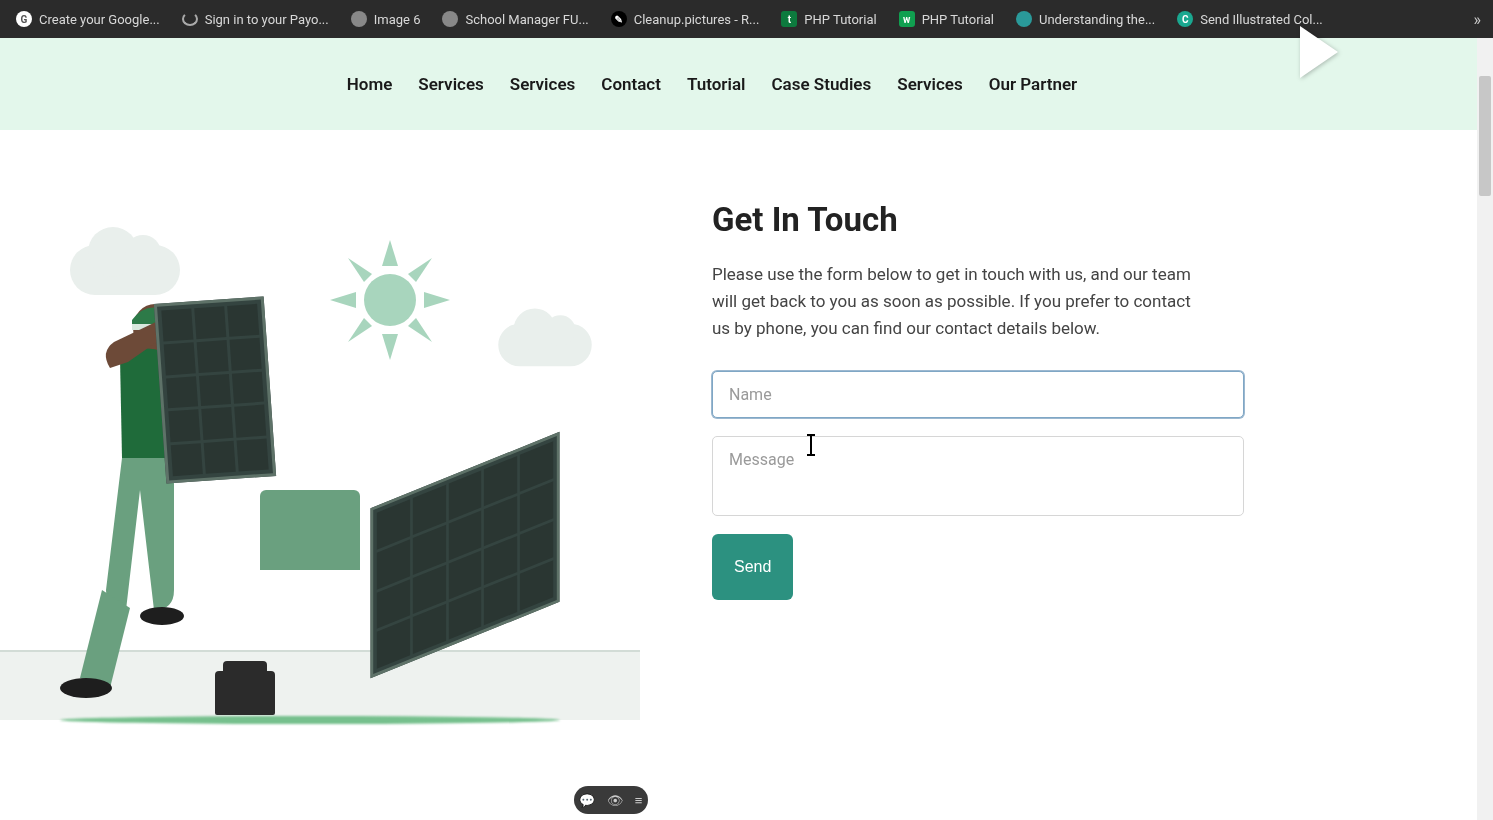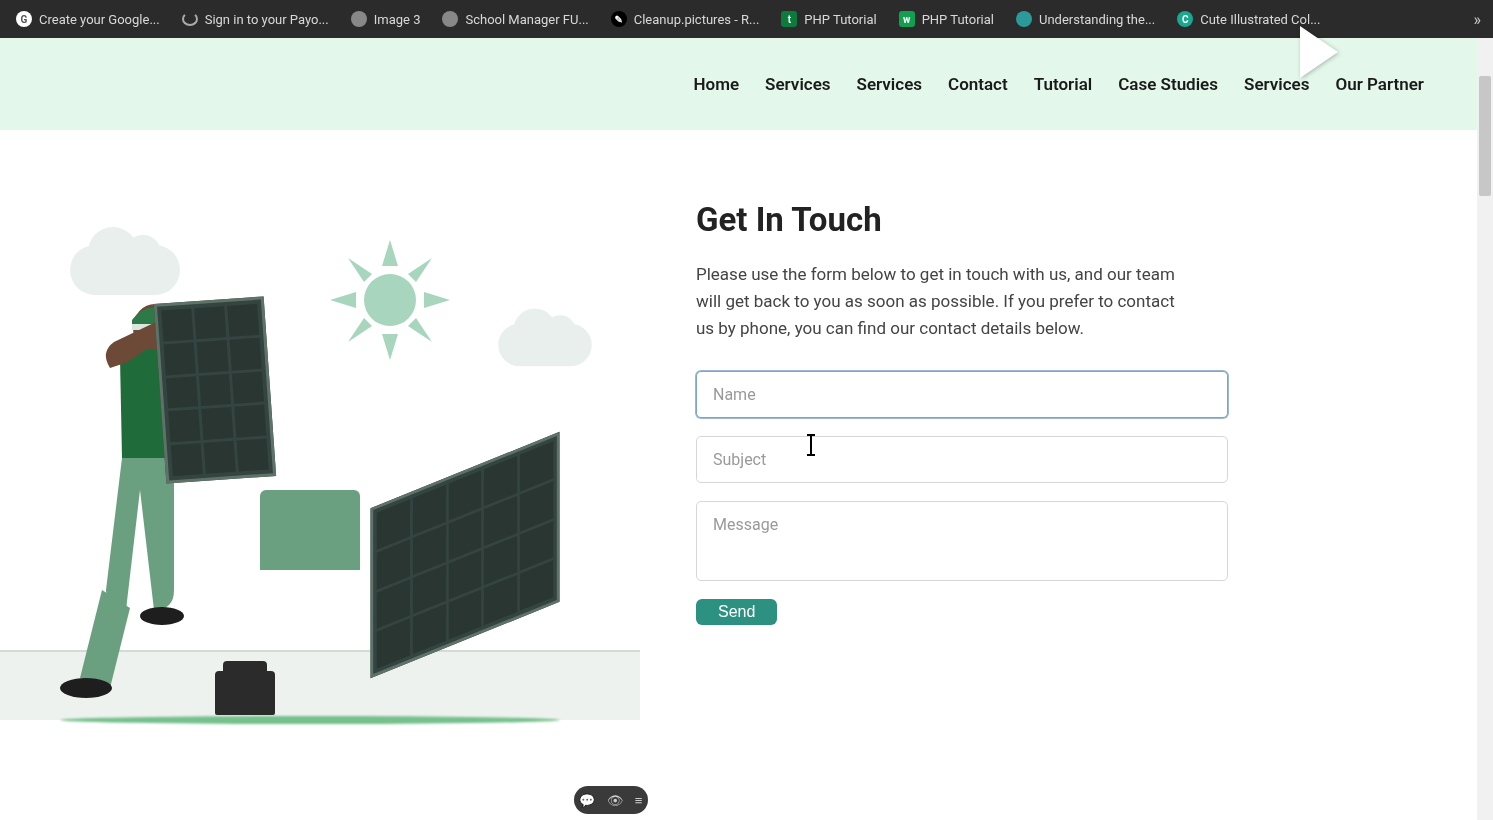--- a/index.html
+++ b/index.html
@@ -16,34 +16,34 @@
     .fi-php{background:#0d7a3e;color:#fff;border-radius:3px;}
     .fi-w{background:#10a050;color:#fff;border-radius:3px;}
     .fi-teal{background:#2a9a9a;color:#fff;}
     .fi-c{background:#1aa890;color:#fff;}
     .tab-overflow{color:#ccc;margin-left:auto;margin-right:6px;font-size:16px;cursor:pointer;}
 
     .viewport{position:relative;height:782px;background:#fff;}
     .scrollbar{position:absolute;right:0;top:0;width:16px;height:100%;background:#f1f1f1;}
     .thumb{position:absolute;right:2px;top:38px;width:12px;height:120px;background:#c7c7c7;border-radius:2px;cursor:pointer;}
 
-    .header{height:92px;background:#e3f7eb;display:flex;align-items:center;justify-content:flex-end;padding-right:69px;}
+    .header{height:92px;background:#e3f7eb;display:flex;align-items:center;justify-content:center;padding-right:69px;}
     .nav{display:flex;gap:26px;}
     .nav a{color:#1a1a1a;font-weight:600;font-size:17px;text-decoration:none;cursor:pointer;}
 
     .main{display:flex;padding:70px 40px 30px 0;gap:20px;}
     .illus{flex:0 0 640px;height:530px;position:relative;}
-    .content{flex:1;max-width:540px;margin-left:36px;}
+    .content{flex:1;max-width:540px;margin-left:52px;}
     .title{font-size:33px;font-weight:700;color:#222;margin-bottom:22px;}
     .desc{font-size:17px;color:#444;line-height:1.6;margin-bottom:28px;max-width:480px;}
     .field{width:100%;max-width:532px;border:1px solid #d6d6d6;border-radius:5px;padding:13px 16px;font-size:16px;color:#ef4444;margin-bottom:18px;display:block;font-family:inherit;}
     .field::placeholder{color:#9a9a9a;}
     .field.focus{border-color:#7fa7c5;box-shadow:0 0 0 1px #9cb8d0;}
     textarea.field{height:80px;resize:none;}
-    .send{background:#2c9180;color:#fff;border:none;padding:4px 22px;border-radius:6px;font-size:16px;font-weight:500;cursor:pointer;}
+    .send{background:#2c9180;color:#fff;border:none;padding:24px 22px;border-radius:6px;font-size:16px;font-weight:500;cursor:pointer;}
 
     
     .sun{position:absolute;left:330px;top:40px;width:120px;height:120px;}
     .cloud{position:absolute;width:110px;height:50px;background:#e9efec;border-radius:40px;}
     .cloud::before,.cloud::after{content:"";position:absolute;background:#e9efec;border-radius:50%;}
     .cloud::before{width:50px;height:50px;left:18px;top:-18px;}
     .cloud::after{width:36px;height:36px;left:55px;top:-10px;}
     .cloud.c1{left:70px;top:45px;}
     .cloud.c2{left:490px;top:120px;transform:scale(.85);}
     .wall{position:absolute;left:0;bottom:10px;width:640px;height:70px;background:#eef2ef;}
@@ -73,21 +73,21 @@
     <div class="tab">
       <span class="favicon fi-g">G</span>
       <span>Create your Google...</span>
     </div>
     <div class="tab">
       <span class="favicon fi-s"></span>
       <span>Sign in to your Payo...</span>
     </div>
     <div class="tab">
       <span class="favicon fi-globe"></span>
-      <span>Image 3</span>
+      <span>Image 6</span>
     </div>
     <div class="tab">
       <span class="favicon fi-globe"></span>
       <span>School Manager FU...</span>
     </div>
     <div class="tab">
       <span class="favicon fi-brush">✎</span>
       <span>Cleanup.pictures - R...</span>
     </div>
     <div class="tab">
@@ -97,21 +97,21 @@
     <div class="tab">
       <span class="favicon fi-w">w</span>
       <span>PHP Tutorial</span>
     </div>
     <div class="tab">
       <span class="favicon fi-teal"></span>
       <span>Understanding the...</span>
     </div>
     <div class="tab">
       <span class="favicon fi-c">C</span>
-      <span>Cute Illustrated Col...</span>
+      <span>Send Illustrated Col...</span>
     </div>
     <span class="tab-overflow">»</span>
   </div>
 
 <div class="viewport">
 
   <div class="header">
     <nav class="nav" id="nav">
         <a>Home</a>
         <a>Services</a>
@@ -195,21 +195,20 @@
           <div></div>
           <div></div>
           <div></div>
         </div>
     </div>
 
     <div class="content">
       <h1 class="title">Get In Touch</h1>
       <p class="desc">Please use the form below to get in touch with us, and our team will get back to you as soon as possible. If you prefer to contact us by phone, you can find our contact details below.</p>
       <input class="field focus" placeholder="Name" style="">
-      <input class="field" placeholder="Subject" style="">
       <textarea class="field" placeholder="Message" style=""></textarea>
       <button class="send">Send</button>
     </div>
   </div>
 
   <div class="scrollbar">
     <div class="thumb"></div>
   </div>
 
   <div class="text-cursor"></div>

